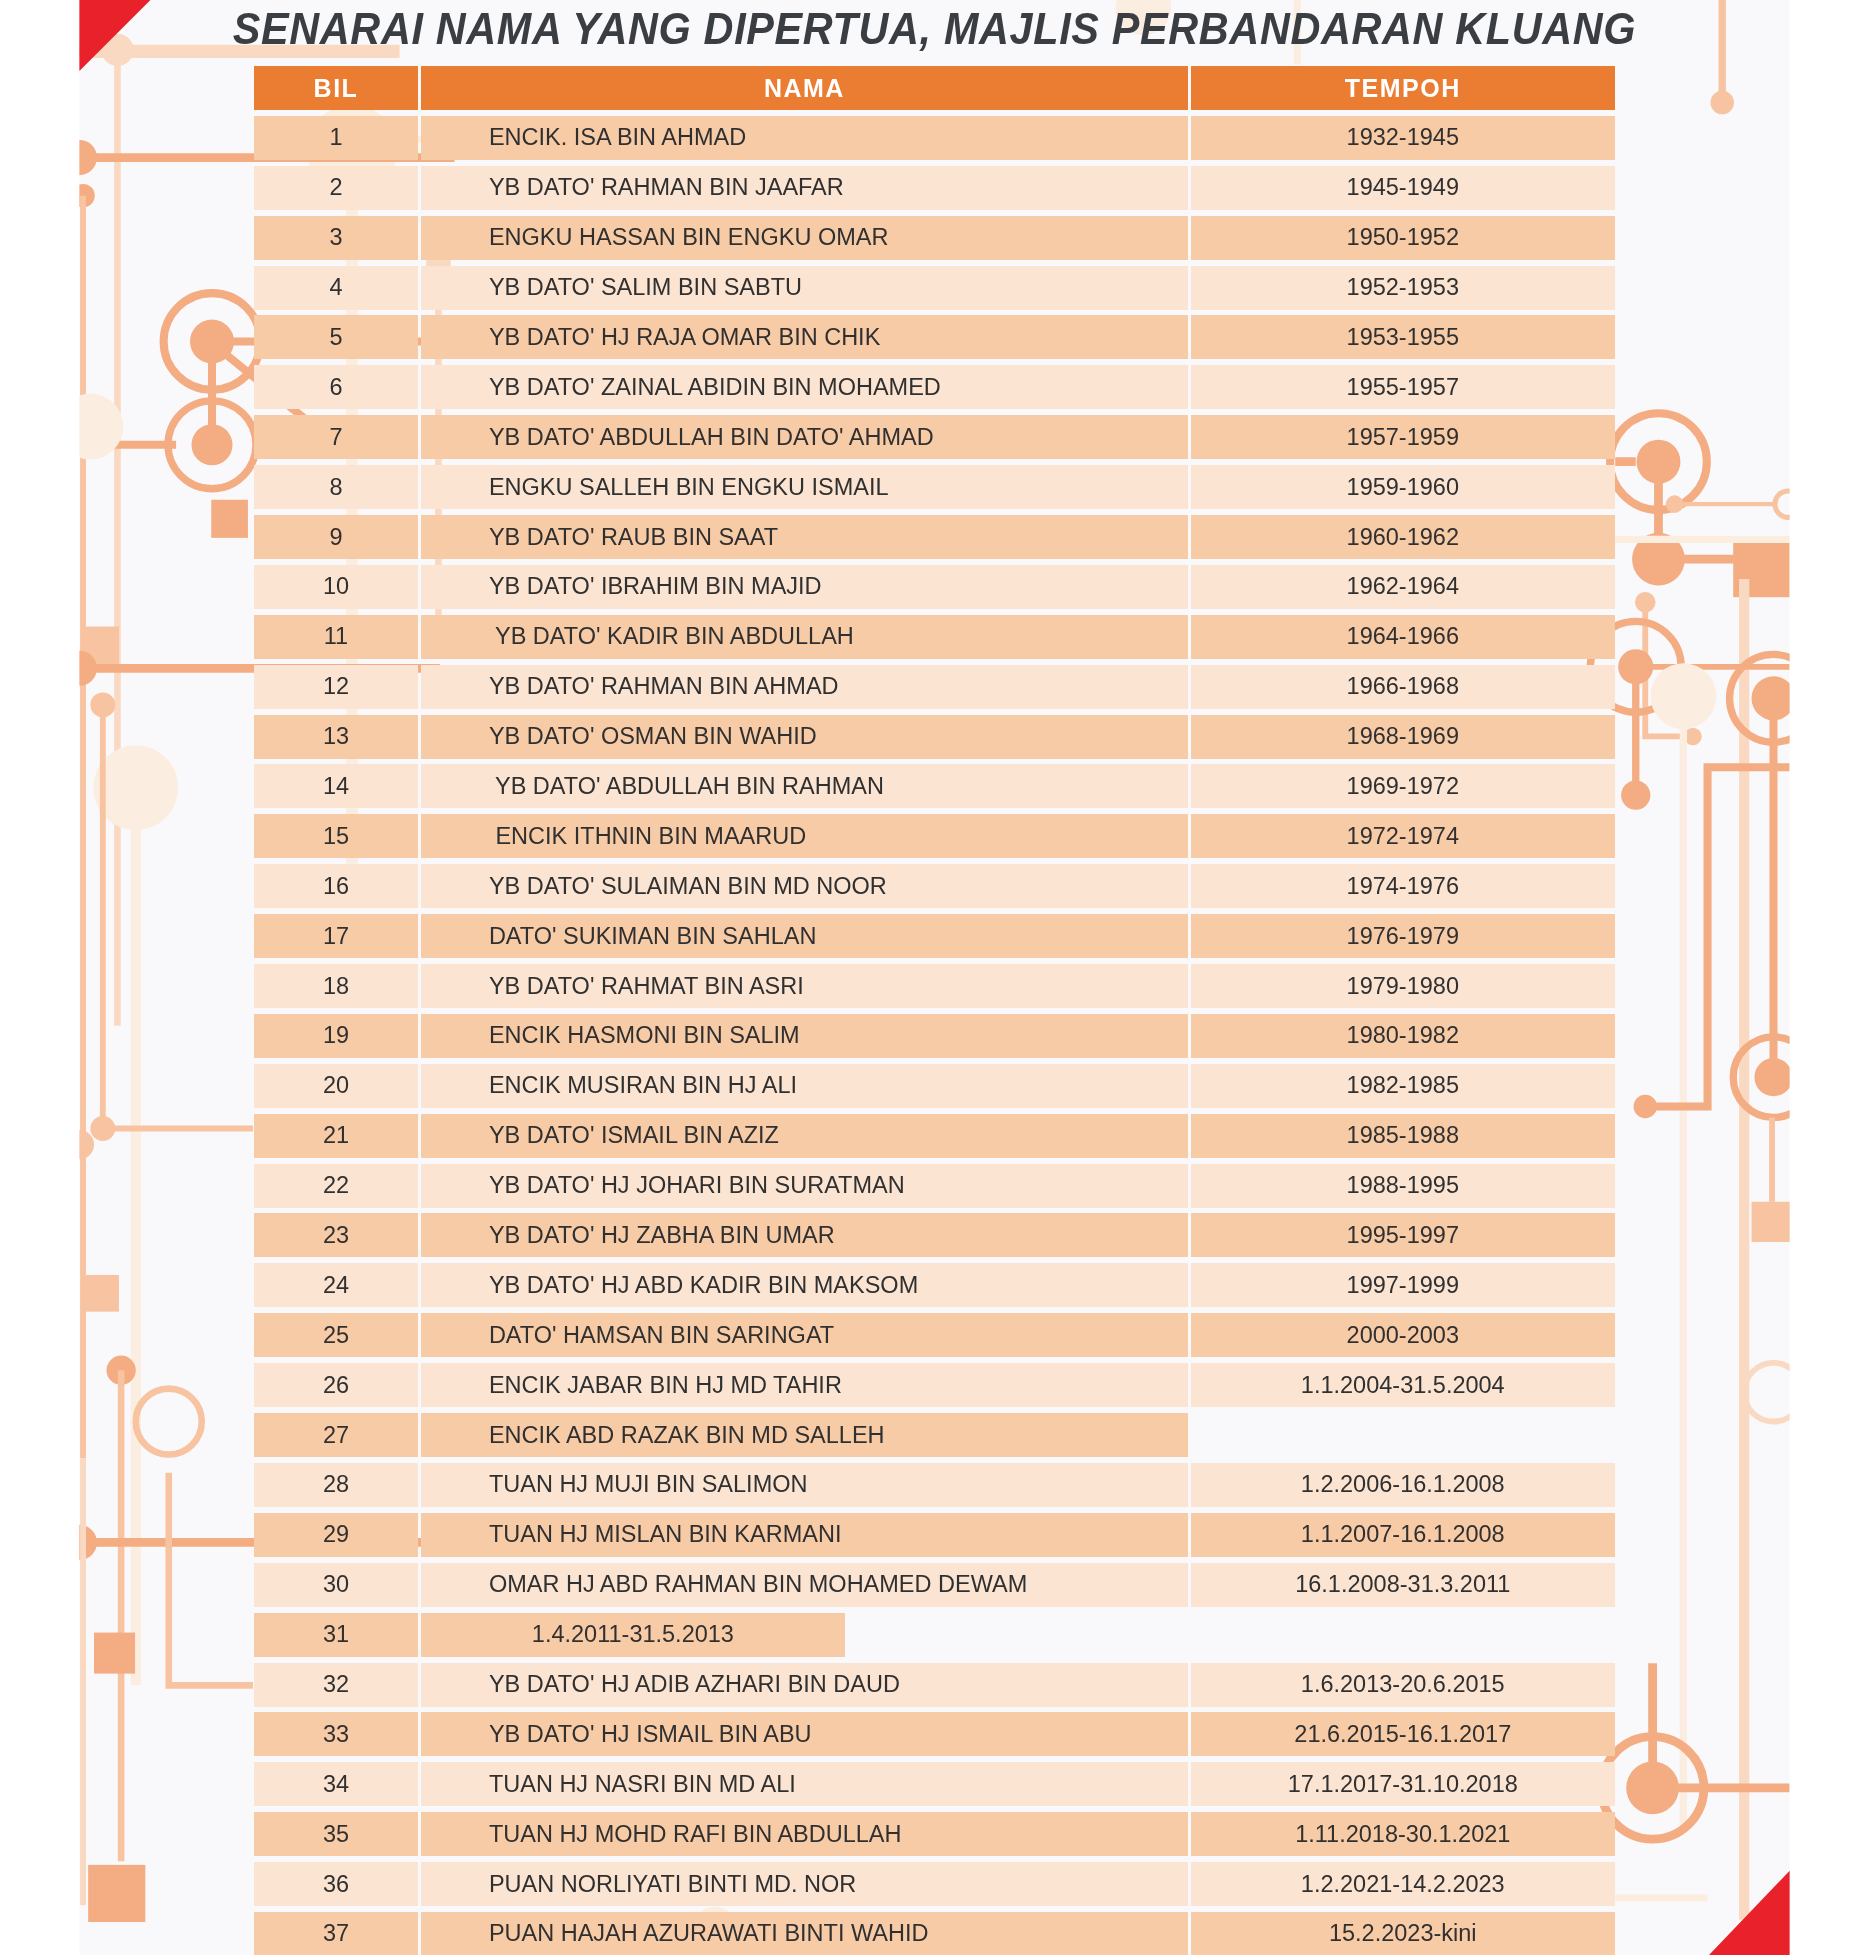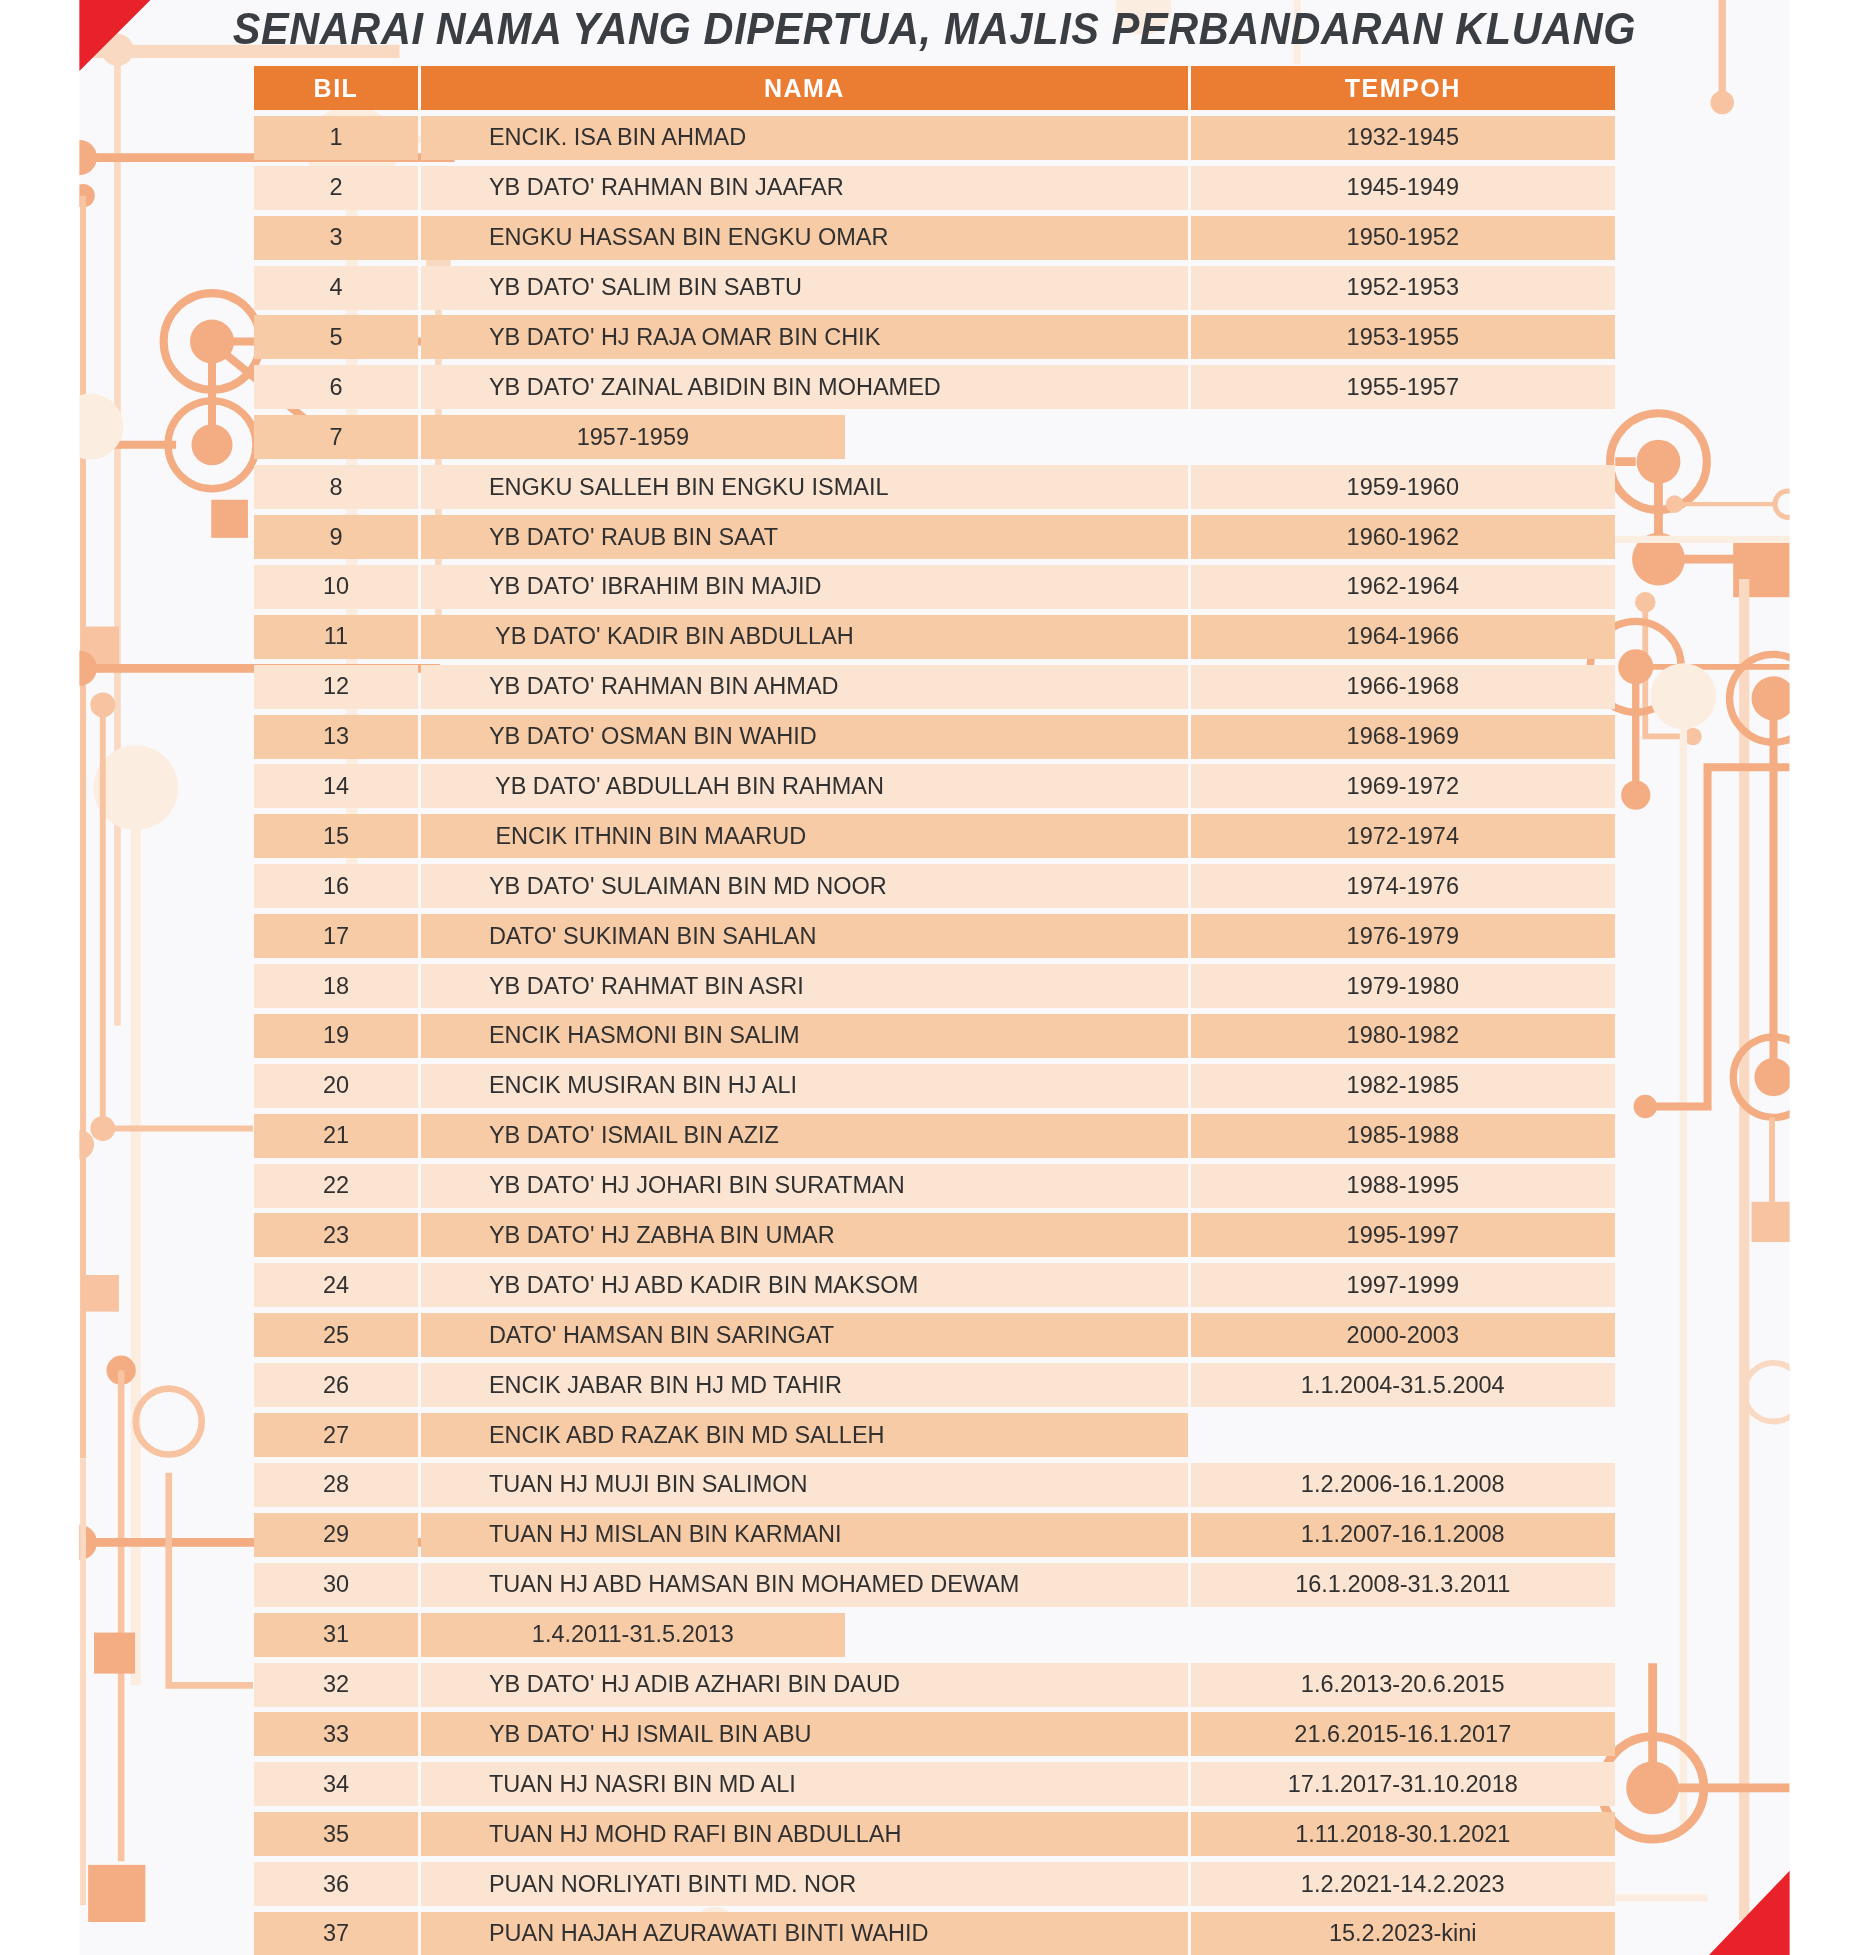--- a/index.html
+++ b/index.html
@@ -197,20 +197,21 @@
       </div>
 
       <div class="trow">
         <div class="cell bil">6</div>
         <div class="cell nama">YB DATO' ZAINAL ABIDIN BIN MOHAMED</div>
         <div class="cell tempoh">1955-1957</div>
       </div>
 
       <div class="trow">
         <div class="cell bil">7</div>
+        <div class="cell nama">YB DATO' ABDULLAH BIN DATO' AHMAD</div>
         <div class="cell tempoh">1957-1959</div>
       </div>
 
       <div class="trow">
         <div class="cell bil">8</div>
         <div class="cell nama">ENGKU SALLEH BIN ENGKU ISMAIL</div>
         <div class="cell tempoh">1959-1960</div>
       </div>
 
       <div class="trow">
@@ -333,21 +334,21 @@
       </div>
 
       <div class="trow">
         <div class="cell bil">29</div>
         <div class="cell nama">TUAN HJ MISLAN BIN KARMANI</div>
         <div class="cell tempoh">1.1.2007-16.1.2008</div>
       </div>
 
       <div class="trow">
         <div class="cell bil">30</div>
-        <div class="cell nama">TUAN HJ ABD HAMSAN BIN MOHAMED DEWAM</div>
+        <div class="cell nama">OMAR HJ ABD RAHMAN BIN MOHAMED DEWAM</div>
         <div class="cell tempoh">16.1.2008-31.3.2011</div>
       </div>
 
       <div class="trow">
         <div class="cell bil">31</div>
         <div class="cell tempoh">1.4.2011-31.5.2013</div>
       </div>
 
       <div class="trow">
         <div class="cell bil">32</div>

